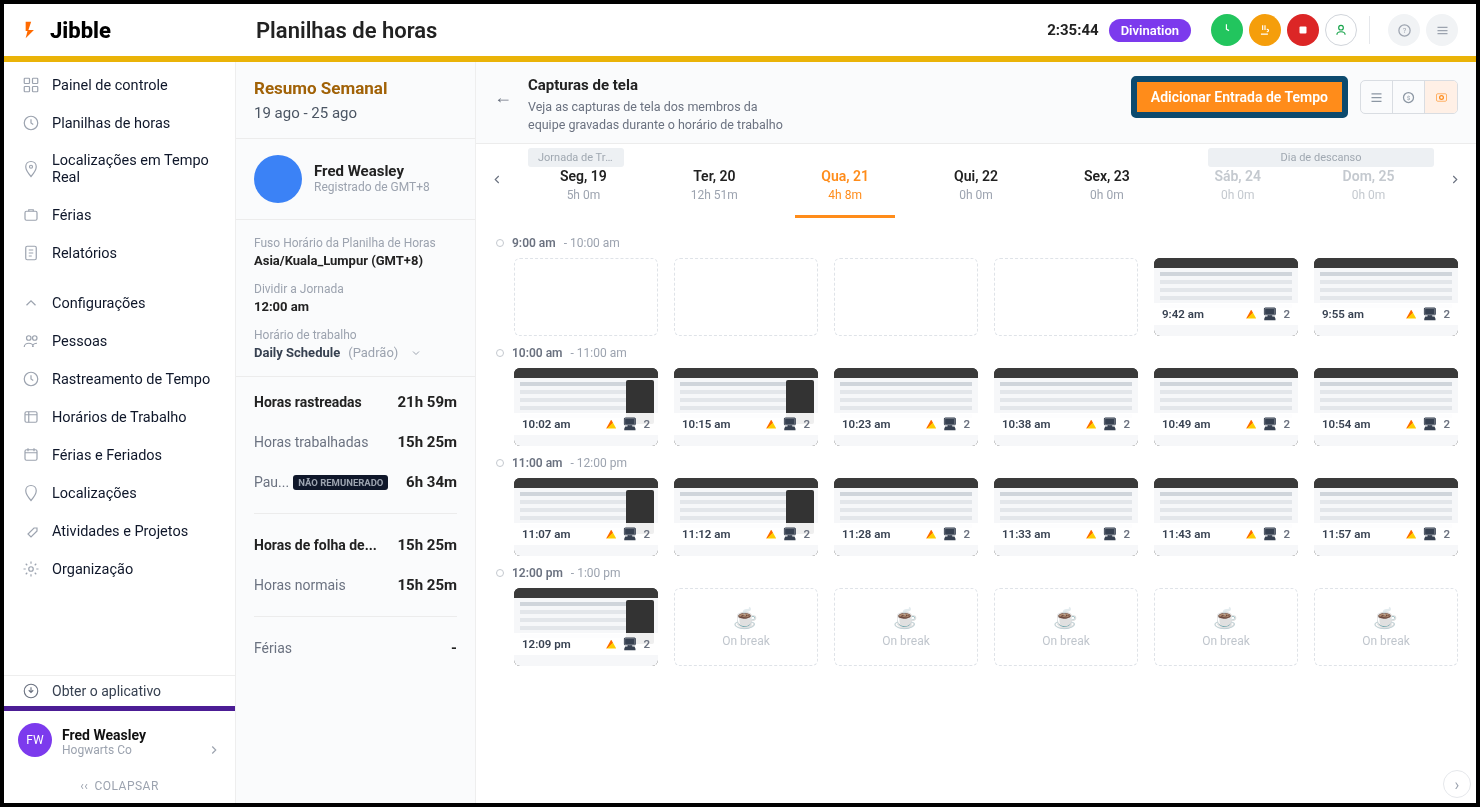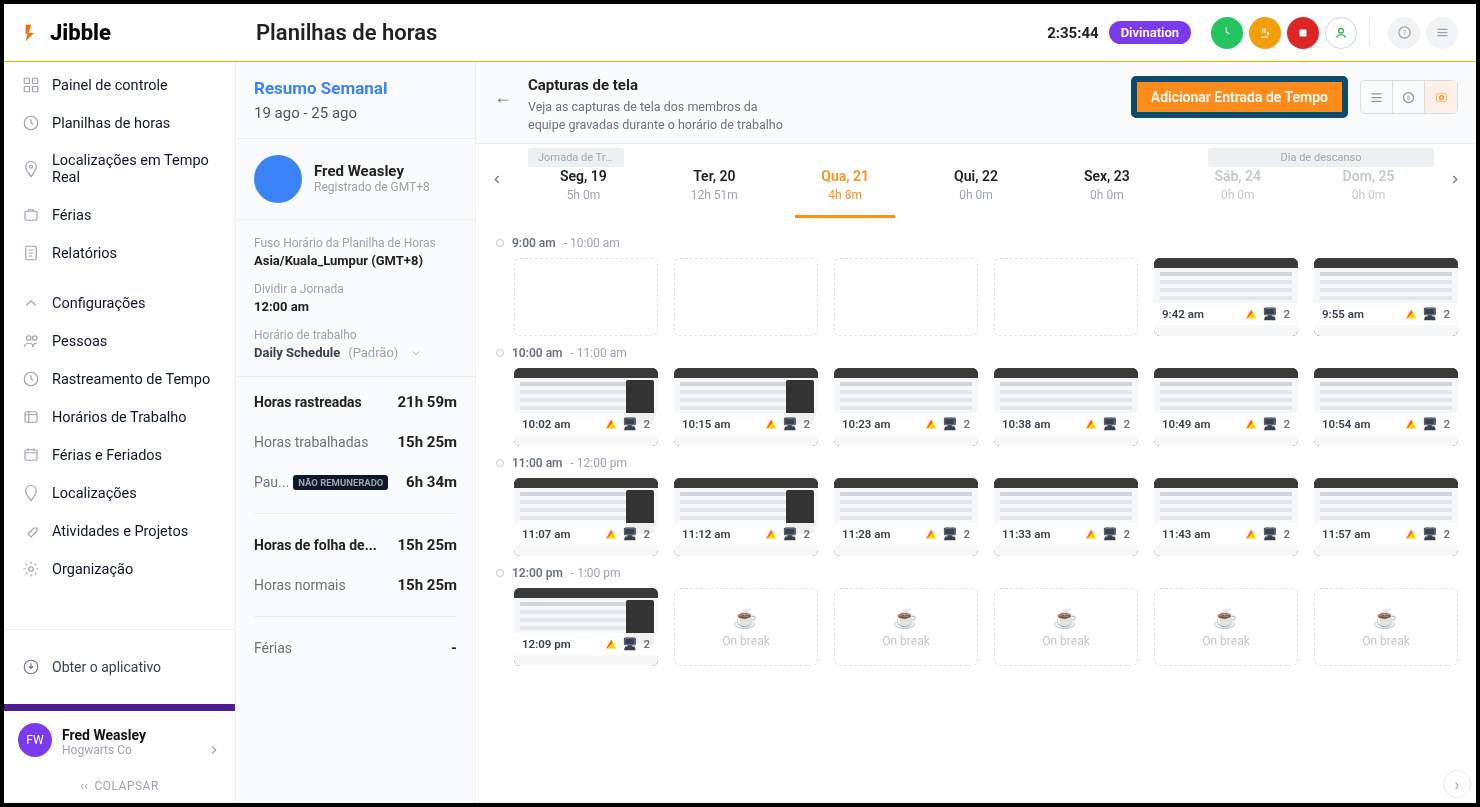--- a/index.html
+++ b/index.html
@@ -1,47 +1,47 @@
 <!DOCTYPE html>
 <html><head>
 <meta charset="utf-8">
 <style>
   * { box-sizing: border-box; margin: 0; padding: 0; font-family: -apple-system, BlinkMacSystemFont, "Segoe UI", Roboto, "Helvetica Neue", Arial, sans-serif; }
   body { width: 1480px; height: 807px; background: #fff; border: 4px solid #000; overflow: hidden; display:flex; flex-direction:column; }
   
-  .header { height: 58px; display:flex; align-items:center; padding: 0 18px; border-bottom: 1px solid #eab308; }
+  .header { height: 58px; display:flex; align-items:center; padding: 0 18px; border-bottom: 6px solid #eab308; }
   .logo { display:flex; align-items:center; gap:6px; font-size:22px; font-weight:800; color:#000; width: 212px;}
   .logo svg { width:22px; height:22px; }
   .page-title { font-size: 22px; font-weight:600; color:#222; margin-left:22px; flex: 0 0 auto; }
   .header-spacer { flex:1; }
   .timer { font-weight:700; color:#222; font-size:15px; margin-right:10px; }
   .pill { background:#7C3AED; color:#fff; font-size:13px; font-weight:600; padding:4px 12px; border-radius:14px; margin-right:14px;}
   .circle-btn { width:32px; height:32px; border-radius:50%; display:flex; align-items:center; justify-content:center; color:#fff; margin-left:6px; cursor:pointer;}
   .cb-green{background:#22c55e;} .cb-yellow{background:#f59e0b;} .cb-red{background:#dc2626;}
   .cb-outline{background:#fff;border:1px solid #d1d5db;color:#16a34a;}
   .header-sep{width:1px; height:28px; background:#e5e7eb; margin:0 12px;}
   .cb-gray{background:#f1f3f5;color:#9ca3af;}
   
   .main { flex:1; display:flex; overflow:hidden; }
   .sidebar { width:232px; border-right:1px solid #eee; display:flex; flex-direction:column; overflow:hidden; }
   .nav { flex:1; overflow-y:auto; padding-top:4px;}
   .nav-item { display:flex; align-items:center; gap:12px; padding:10px 18px; color:#0f172a; font-size:14.5px; cursor:pointer;}
   .nav-item svg{width:18px;height:18px;flex-shrink:0;color:#9ca3af;}
   .nav-sep{height:12px;}
-  .get-app{border-top:1px solid #eee; border-bottom:7px solid #4c1d95; padding:28px 18px; display:flex; align-items:center; gap:12px; color:#374151; font-size:14px;}
+  .get-app{border-top:1px solid #eee; border-bottom:5px solid #4c1d95; padding:6px 18px; display:flex; align-items:center; gap:12px; color:#374151; font-size:14px;}
   .user-row{display:flex; align-items:flex-end; gap:10px; padding:12px 14px;}
   .user-row .av{width:34px;height:34px;border-radius:50%;background:#7c3aed;display:flex;align-items:center;justify-content:center;color:#fff;font-size:12px;}
   .user-row .info{flex:1;}
   .user-row .name{font-weight:700;font-size:14px;color:#111;}
   .user-row .org{font-size:12px;color:#9ca3af;}
   .collapse{display:flex;align-items:center;justify-content:center;gap:6px;padding:10px;color:#9ca3af;font-size:12px;letter-spacing:0.5px;}
   
   .detail { width:240px; background:#fafbfc; border-right:1px solid #eee; overflow-y:auto; font-size:13px; color:#374151;}
   .detail .block{padding:16px 18px; border-bottom:1px solid #ececec;}
-  .detail .title{font-size:17px;font-weight:700;color:#3b82f6;}
+  .detail .title{font-size:17px;font-weight:700;color:#a16207;}
   .detail .date-range{font-size:15px;color:#4b5563;margin-top:6px;}
   .profile{display:flex;gap:12px;align-items:center;}
   .profile .av{width:48px;height:48px;border-radius:50%;background:#3b82f6;}
   .profile .nm{font-weight:700;font-size:15px;color:#222;}
   .profile .sub{font-size:12px;color:#9ca3af;line-height:1.3;}
   .lbl{font-size:12px;color:#9ca3af;}
   .val{font-weight:700;color:#222;margin-top:3px;font-size:13px;}
   .sched{display:flex;align-items:center;gap:8px;font-size:13px;}
   .sched .bold{font-weight:700;}
   .stat-row{display:flex;align-items:center;justify-content:space-between;margin-bottom:22px;}

